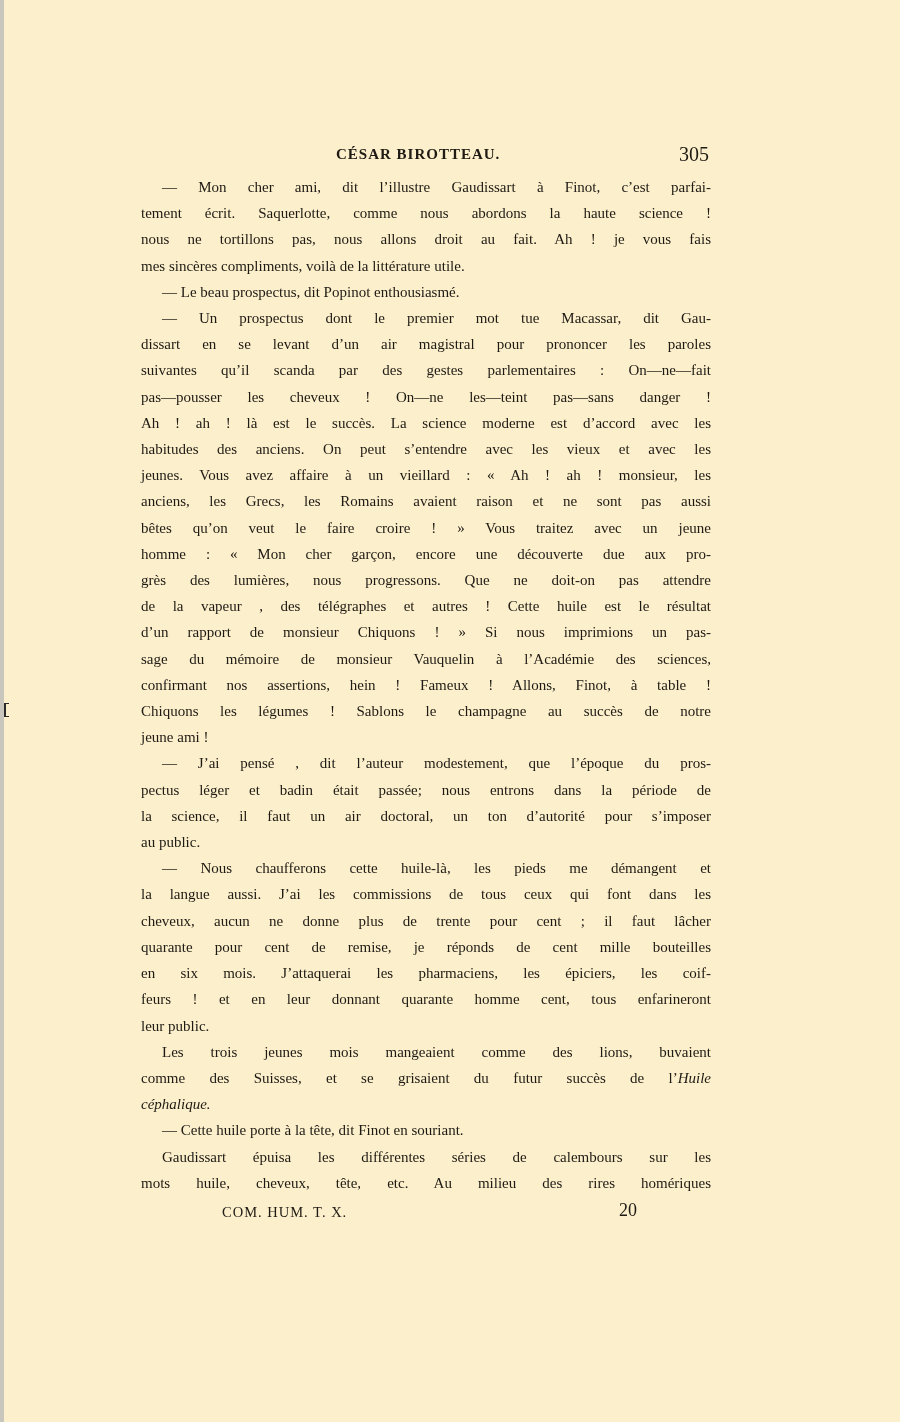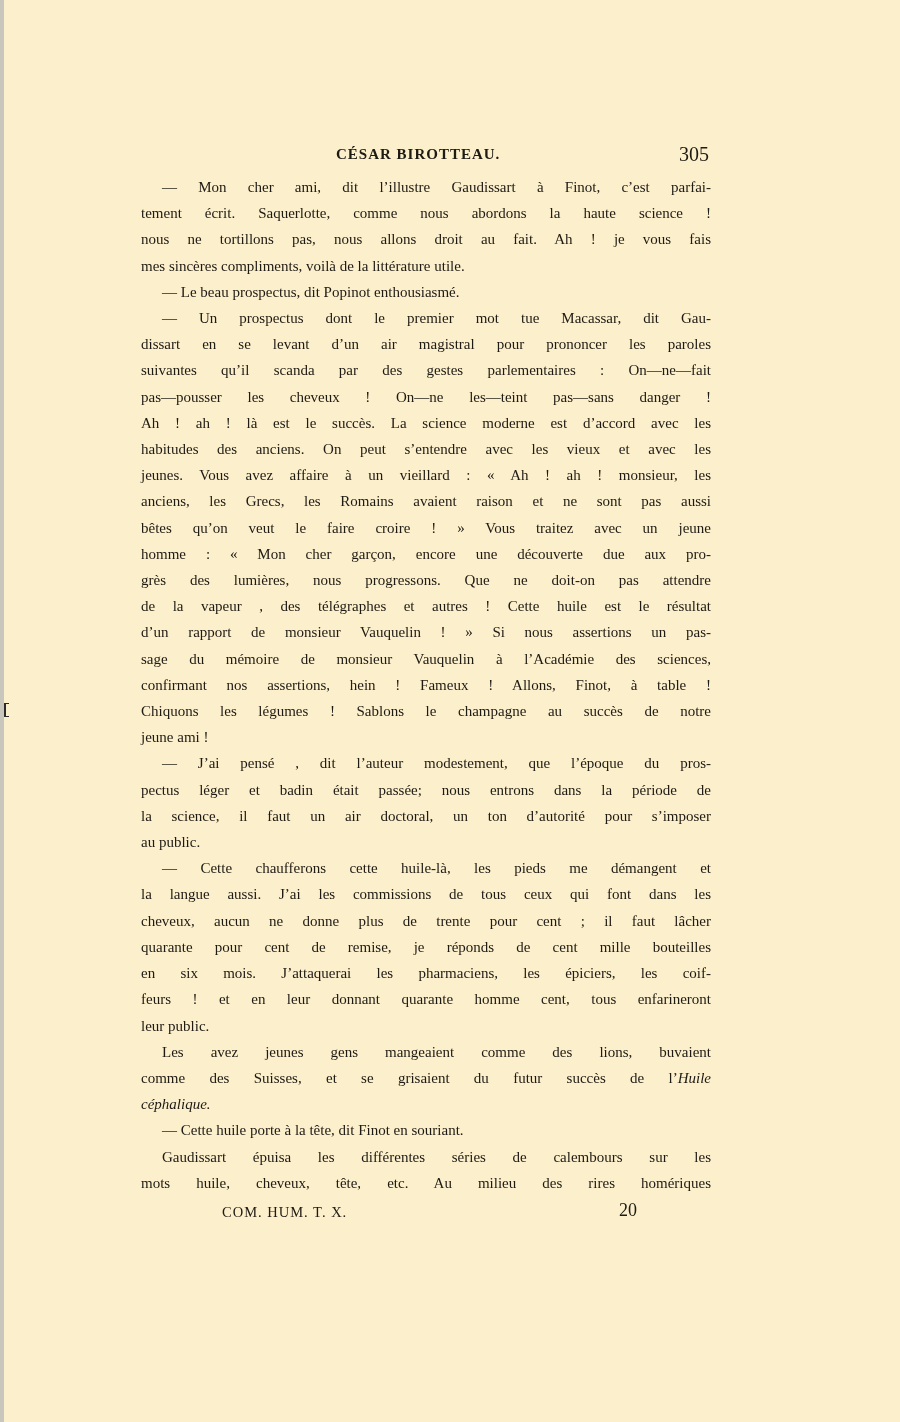--- a/index.html
+++ b/index.html
@@ -126,46 +126,46 @@
       <span class="line">suivantes qu’il scanda par des gestes parlementaires : On—ne—fait</span>
       <span class="line">pas—pousser les cheveux ! On—ne les—teint pas—sans danger !</span>
       <span class="line">Ah ! ah ! là est le succès. La science moderne est d’accord avec les</span>
       <span class="line">habitudes des anciens. On peut s’entendre avec les vieux et avec les</span>
       <span class="line">jeunes. Vous avez affaire à un vieillard : « Ah ! ah ! monsieur, les</span>
       <span class="line">anciens, les Grecs, les Romains avaient raison et ne sont pas aussi</span>
       <span class="line">bêtes qu’on veut le faire croire ! » Vous traitez avec un jeune</span>
       <span class="line">homme : « Mon cher garçon, encore une découverte due aux pro-</span>
       <span class="line">grès des lumières, nous progressons. Que ne doit-on pas attendre</span>
       <span class="line">de la vapeur , des télégraphes et autres ! Cette huile est le résultat</span>
-      <span class="line">d’un rapport de monsieur Vauquelin ! » Si nous assertions un pas-</span>
+      <span class="line">d’un rapport de monsieur Chiquons ! » Si nous imprimions un pas-</span>
       <span class="line">sage du mémoire de monsieur Vauquelin à l’Académie des sciences,</span>
       <span class="line">confirmant nos assertions, hein ! Fameux ! Allons, Finot, à table !</span>
       <span class="line">Chiquons les légumes ! Sablons le champagne au succès de notre</span>
       <span class="line last">jeune ami !</span>
     </div>
 
     <div>
       <span class="line indent">— J’ai pensé , dit l’auteur modestement, que l’époque du pros-</span>
       <span class="line">pectus léger et badin était passée; nous entrons dans la période de</span>
       <span class="line">la science, il faut un air doctoral, un ton d’autorité pour s’imposer</span>
       <span class="line last">au public.</span>
     </div>
 
     <div>
-      <span class="line indent">— Cette chaufferons cette huile-là, les pieds me démangent et</span>
+      <span class="line indent">— Nous chaufferons cette huile-là, les pieds me démangent et</span>
       <span class="line">la langue aussi. J’ai les commissions de tous ceux qui font dans les</span>
       <span class="line">cheveux, aucun ne donne plus de trente pour cent ; il faut lâcher</span>
       <span class="line">quarante pour cent de remise, je réponds de cent mille bouteilles</span>
       <span class="line">en six mois. J’attaquerai les pharmaciens, les épiciers, les coif-</span>
       <span class="line">feurs ! et en leur donnant quarante homme cent, tous enfarineront</span>
       <span class="line last">leur public.</span>
     </div>
 
     <div>
-      <span class="line indent">Les avez jeunes gens mangeaient comme des lions, buvaient</span>
+      <span class="line indent">Les trois jeunes mois mangeaient comme des lions, buvaient</span>
       <span class="line"><span>comme des Suisses, et se grisaient du futur succès de l’</span><span class="italic">Huile</span></span>
       <span class="line last italic">céphalique.</span>
     </div>
 
     <div>
       <span class="line indent last">— Cette huile porte à la tête, dit Finot en souriant.</span>
     </div>
 
     <div>
       <span class="line indent">Gaudissart épuisa les différentes séries de calembours sur les</span>

